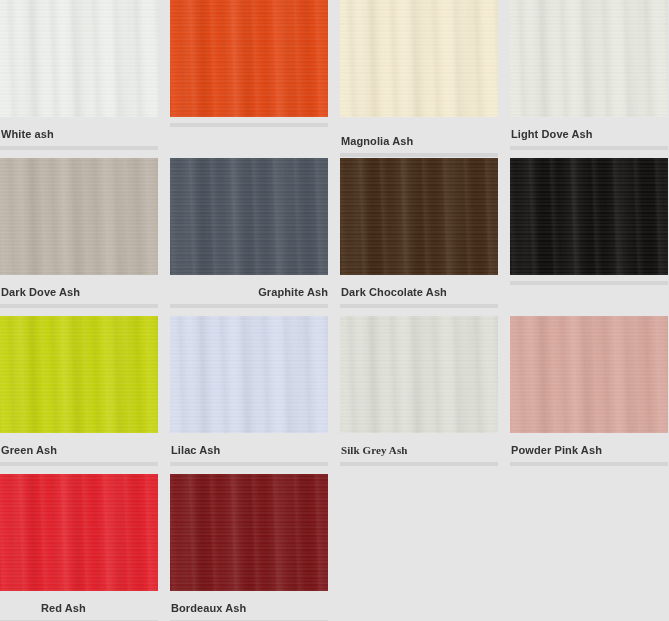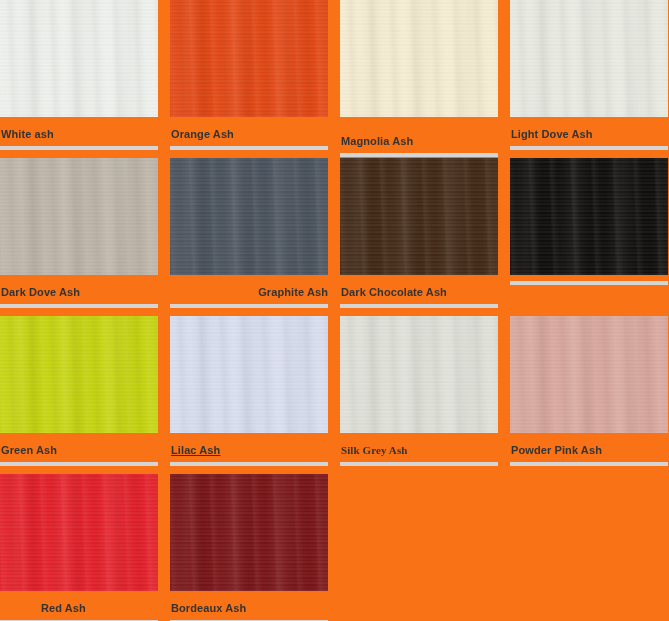--- a/index.html
+++ b/index.html
@@ -96,29 +96,28 @@
     background: #d5d5d5;
   }
   .empty-cell {
     width: 158px;
     height: 158px;
   }
 </style>
 </head>
 <body>
 
-<div class="palette-grid" style="background: #f97316;">
+<div class="palette-grid" style="background: #e5e5e5;">
     <div class="swatch-cell">
       <div class="swatch-chip" style="background-color: rgb(238, 240, 236);"></div>
       <div class="swatch-label" style="color: rgb(51, 51, 51);">White ash</div>
       <div class="swatch-rule" style="background: rgb(213, 213, 213);"></div>
     </div>
     <div class="swatch-cell">
       <div class="swatch-chip" style="background-color: rgb(226, 71, 20);"></div>
-      <div class="swatch-label" style="color: rgb(51, 51, 51);">Orange Ash</div>
       <div class="swatch-rule" style="background: rgb(213, 213, 213);"></div>
     </div>
     <div class="swatch-cell">
       <div class="swatch-chip" style="background-color: rgb(245, 236, 209);"></div>
       <div class="swatch-label" style="color: rgb(51, 51, 51); margin-top: 7px;">Magnolia Ash</div>
       <div class="swatch-rule" style="background: rgb(213, 213, 213);"></div>
     </div>
     <div class="swatch-cell">
       <div class="swatch-chip" style="background-color: rgb(232, 234, 226);"></div>
       <div class="swatch-label" style="color: rgb(51, 51, 51);">Light Dove Ash</div>
@@ -143,21 +142,21 @@
       <div class="swatch-chip" style="background-color: rgb(16, 15, 13);"></div>
       <div class="swatch-rule" style="background: rgb(213, 213, 213);"></div>
     </div>
     <div class="swatch-cell">
       <div class="swatch-chip" style="background-color: rgb(198, 213, 16);"></div>
       <div class="swatch-label" style="color: rgb(51, 51, 51);">Green Ash</div>
       <div class="swatch-rule" style="background: rgb(213, 213, 213);"></div>
     </div>
     <div class="swatch-cell">
       <div class="swatch-chip" style="background-color: rgb(216, 221, 239);"></div>
-      <div class="swatch-label" style="color: rgb(51, 51, 51); text-decoration: underline;">Lilac Ash</div>
+      <div class="swatch-label" style="color: rgb(51, 51, 51);">Lilac Ash</div>
       <div class="swatch-rule" style="background: rgb(213, 213, 213);"></div>
     </div>
     <div class="swatch-cell">
       <div class="swatch-chip" style="background-color: rgb(223, 224, 216);"></div>
       <div class="swatch-label" style="color: rgb(51, 51, 51); font-family: Liberation Serif, serif;">Silk Grey Ash</div>
       <div class="swatch-rule" style="background: rgb(213, 213, 213);"></div>
     </div>
     <div class="swatch-cell">
       <div class="swatch-chip" style="background-color: rgb(217, 168, 158);"></div>
       <div class="swatch-label" style="color: rgb(51, 51, 51);">Powder Pink Ash</div>

